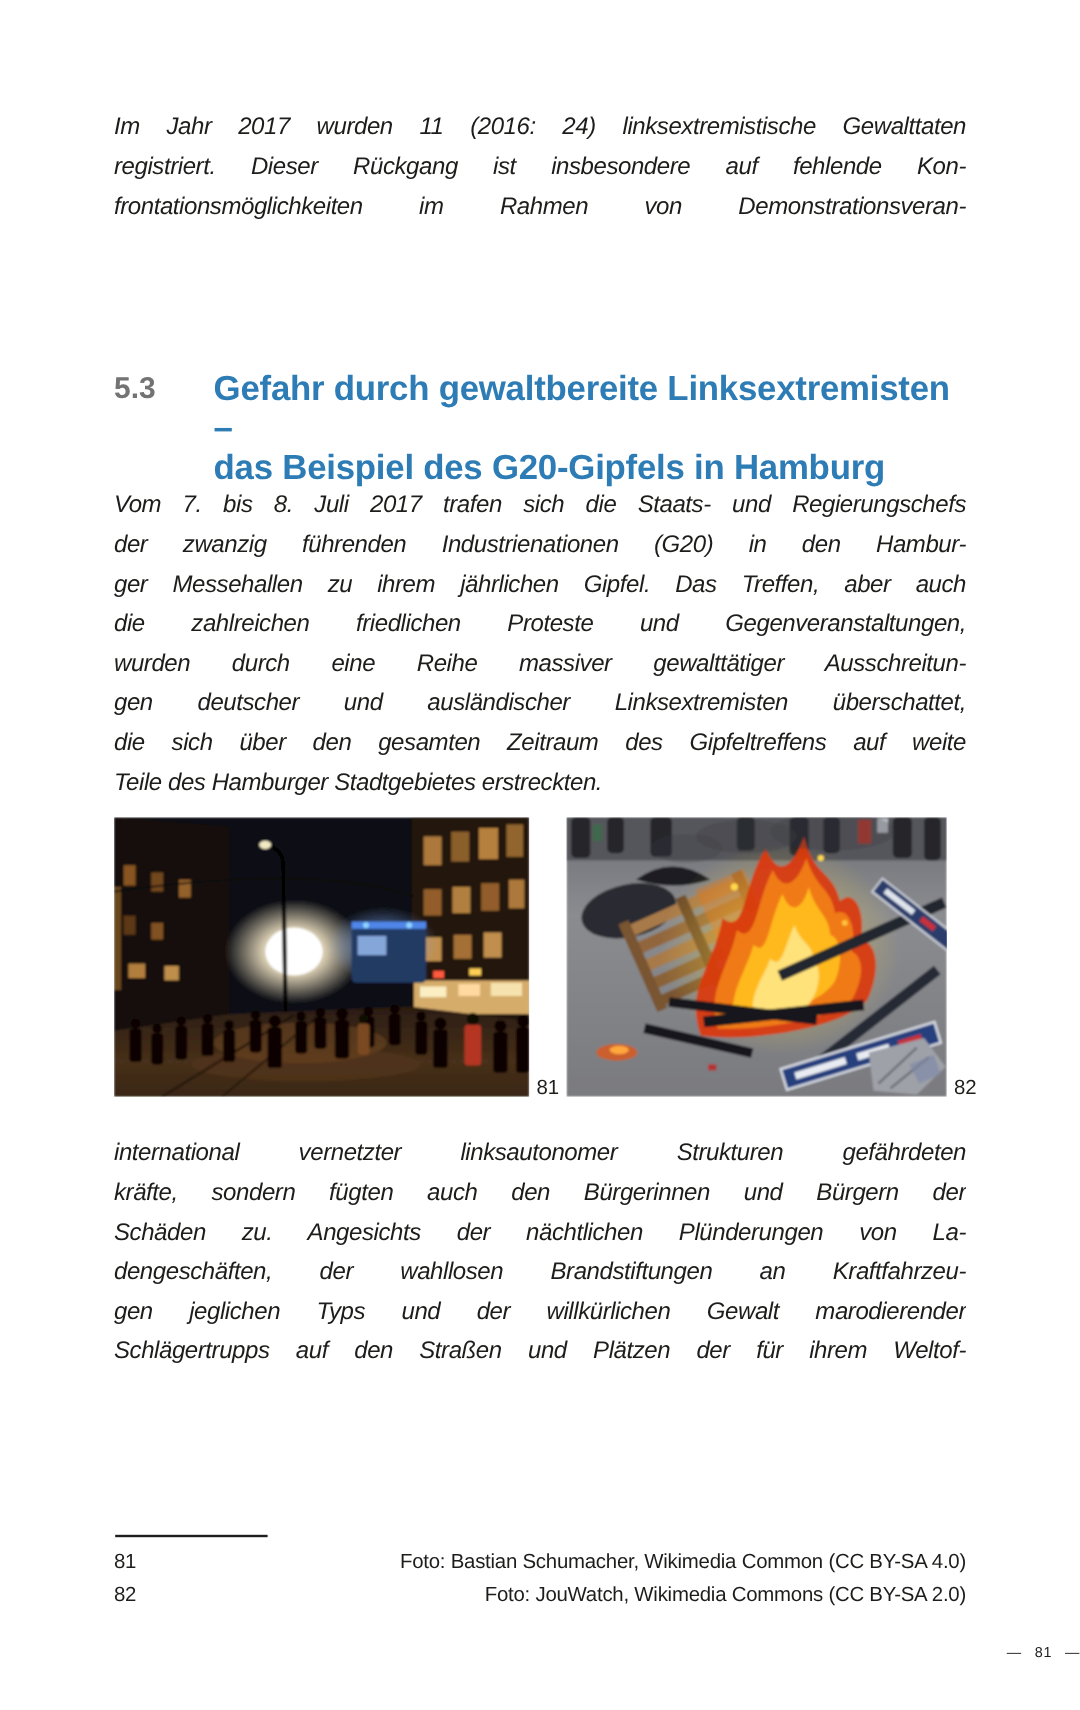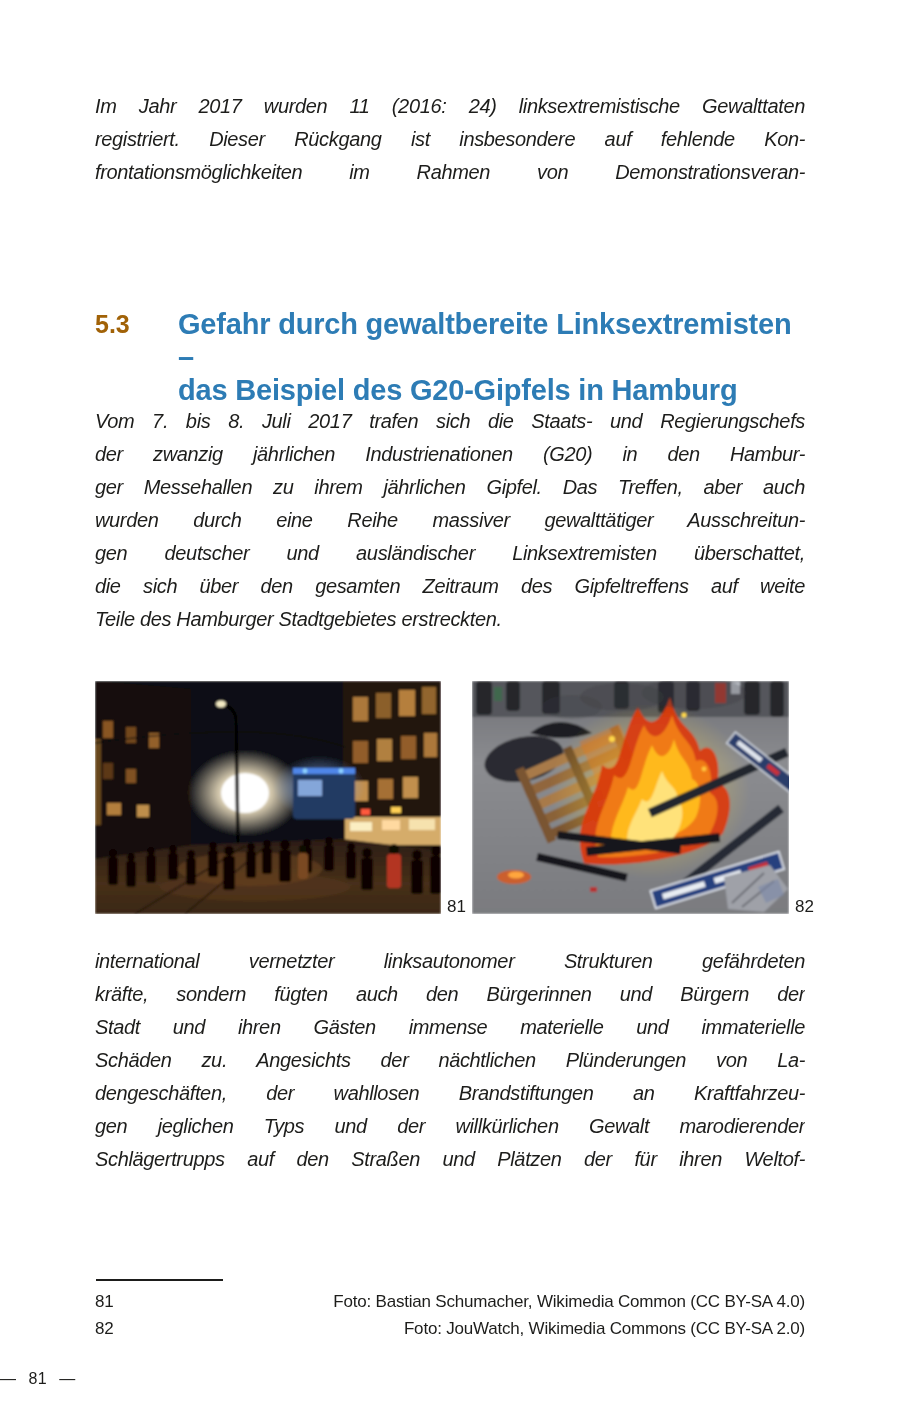--- a/index.html
+++ b/index.html
@@ -22,21 +22,21 @@
     text-align-last:justify;
     overflow:hidden;
     white-space:normal;
     font-style:italic;
   }
   .ln.last{text-align-last:left;}
   
   .heading{position:absolute;left:95px;top:308px;width:710px;display:flex;}
   .heading .num{
     width:83px;flex:0 0 83px;
-    font-size:25px;font-weight:bold;color:#a16207;line-height:33px;
+    font-size:25px;font-weight:bold;color:#737373;line-height:33px;
   }
   .heading .titles{flex:1;}
   .heading .titles div{
     font-size:29px;font-weight:bold;color:#2d7cb5;line-height:33px;
     letter-spacing:-0.2px;
   }
   
   .figrow{position:absolute;left:95px;top:681px;width:716px;height:236px;}
   .fig{position:absolute;top:0;height:233px;}
   .fig svg{display:block;width:100%;height:100%;}
@@ -50,21 +50,21 @@
   .figref-right{left:700px;}
   
   .fnrule{position:absolute;left:96px;top:1279px;width:127px;height:2px;background:#1d1d1b;}
   .footnotes{position:absolute;left:95px;top:1288px;width:710px;}
   .fnrow{display:flex;font-size:17px;line-height:27px;letter-spacing:-0.2px;}
   .fnrow .fnnum{width:36px;flex:0 0 36px;}
   .fnrow .fntext{flex:1;text-align:right;}
   
   .pagenum{
     position:absolute;left:0;top:1370px;width:900px;
-    text-align:left;font-size:16px;color:#1d1d1b;
+    text-align:right;font-size:12px;color:#1d1d1b;
     word-spacing:7px;letter-spacing:0.5px;
   }
 </style>
 </head>
 <body>
 
 <div class="page">
 
   <div class="block" style="top:90px;">
     <div class="ln">Im Jahr 2017 wurden 11 (2016: 24) linksextremistische Gewalttaten</div>
@@ -75,22 +75,23 @@
   <div class="heading">
     <div class="num">5.3</div>
     <div class="titles">
       <div>Gefahr durch gewaltbereite Linksextremisten –</div>
       <div>das Beispiel des G20-Gipfels in Hamburg</div>
     </div>
   </div>
 
   <div class="block" style="top:405px;">
     <div class="ln">Vom 7. bis 8. Juli 2017 trafen sich die Staats- und Regierungschefs</div>
-    <div class="ln">der zwanzig jährlichen Industrienationen (G20) in den Hambur-</div>
+    <div class="ln">der zwanzig führenden Industrienationen (G20) in den Hambur-</div>
     <div class="ln">ger Messehallen zu ihrem jährlichen Gipfel. Das Treffen, aber auch</div>
+    <div class="ln">die zahlreichen friedlichen Proteste und Gegenveranstaltungen,</div>
     <div class="ln">wurden durch eine Reihe massiver gewalttätiger Ausschreitun-</div>
     <div class="ln">gen deutscher und ausländischer Linksextremisten überschattet,</div>
     <div class="ln">die sich über den gesamten Zeitraum des Gipfeltreffens auf weite</div>
     <div class="ln last">Teile des Hamburger Stadtgebietes erstreckten.</div>
   </div>
 
   <div class="figrow">
 
     <div class="fig fig-left">
       <svg viewBox="0 0 346 233" preserveAspectRatio="none">
@@ -312,25 +313,24 @@
       </svg>
     </div>
 
     <span class="figref figref-left">81</span>
     <span class="figref figref-right">82</span>
   </div>
 
   <div class="block" style="top:945px;">
     <div class="ln">international vernetzter linksautonomer Strukturen gefährdeten</div>
     <div class="ln">kräfte, sondern fügten auch den Bürgerinnen und Bürgern der</div>
-    <div class="ln">Stadt und ihren Gästen immense materielle und immaterielle</div>
     <div class="ln">Schäden zu. Angesichts der nächtlichen Plünderungen von La-</div>
     <div class="ln">dengeschäften, der wahllosen Brandstiftungen an Kraftfahrzeu-</div>
     <div class="ln">gen jeglichen Typs und der willkürlichen Gewalt marodierender</div>
-    <div class="ln">Schlägertrupps auf den Straßen und Plätzen der für ihren Weltof-</div>
+    <div class="ln">Schlägertrupps auf den Straßen und Plätzen der für ihrem Weltof-</div>
   </div>
 
   <div class="fnrule"></div>
 
   <div class="footnotes">
     <div class="fnrow">
       <span class="fnnum">81</span>
       <span class="fntext">Foto: Bastian Schumacher, Wikimedia Common (CC BY-SA 4.0)</span>
     </div>
     <div class="fnrow">

